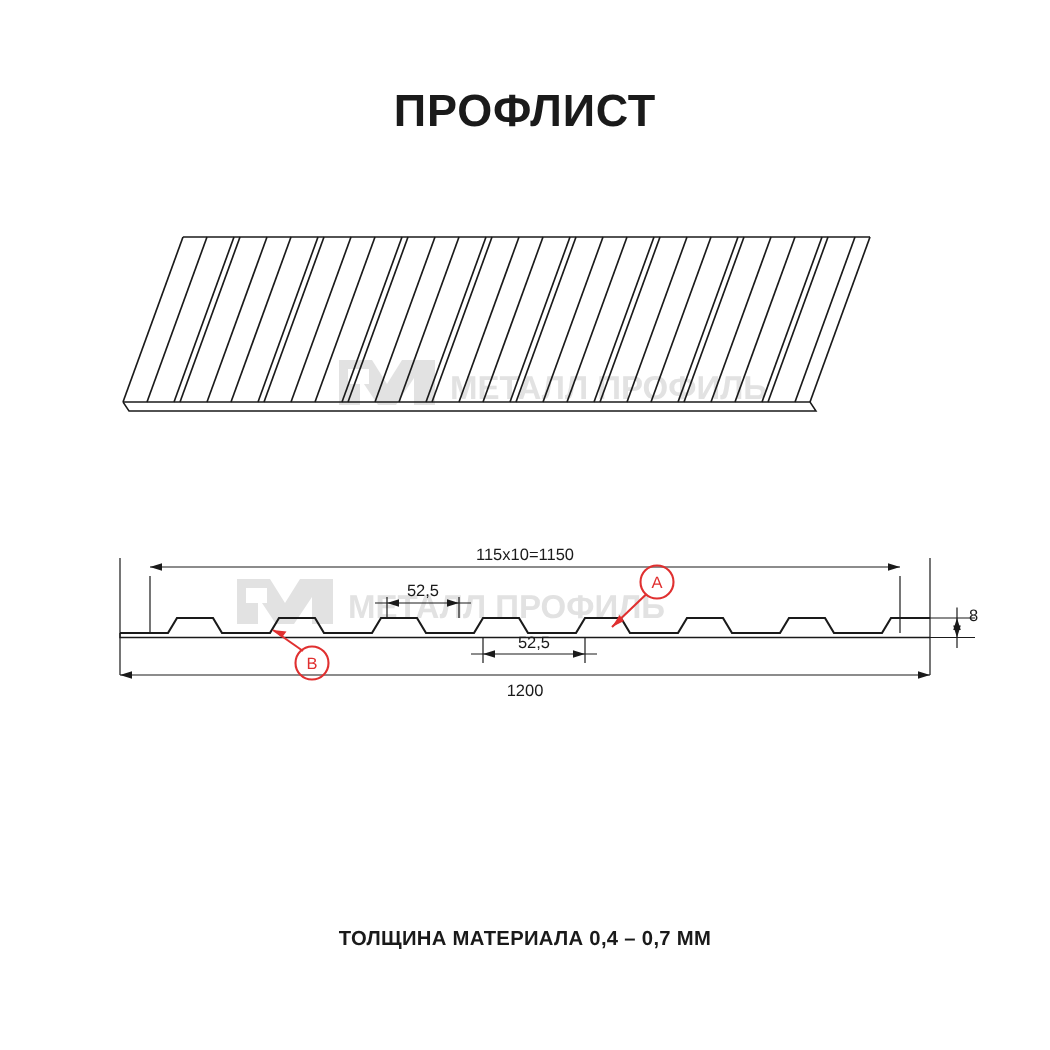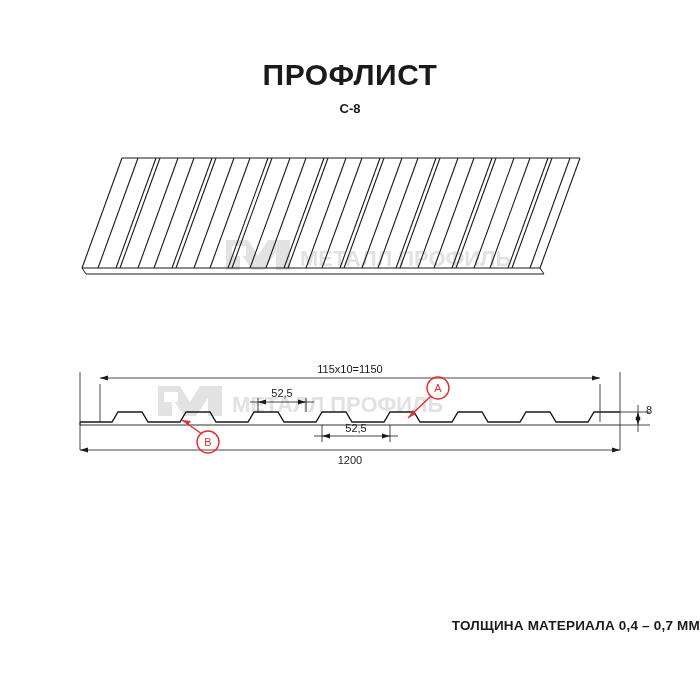--- a/index.html
+++ b/index.html
@@ -39,21 +39,21 @@
     text-align: center;
     font-size: 13px;
     font-weight: bold;
     color: #1a1a1a;
   }
   .footer-note {
     position: absolute;
     top: 618px;
     left: 0;
     width: 700px;
-    text-align: right;
+    text-align: center;
     font-size: 13.5px;
     font-weight: bold;
     letter-spacing: 0.2px;
     color: #1a1a1a;
   }
   .iso-view {
     position: absolute;
     top: 140px;
     left: 60px;
     width: 580px;
@@ -77,21 +77,20 @@
   text {
     font-family: "Liberation Sans", sans-serif;
   }
 </style>
 </head>
 <body>
 
 <div class="page">
 
   <div class="title">ПРОФЛИСТ</div>
-  <div class="subtitle">С-8</div>
 
   <div class="watermark wm1">
     <svg width="300" height="70" viewBox="0 0 300 70">
       <g fill="#e2e2e2">
         <path d="M8 48 L8 18 L30 18 L40 34 L50 18 L72 18 L72 48 L58 48 L58 30 L46 48 L34 48 L22 30 L22 48 Z"></path>
         <rect x="14" y="24" width="14" height="10" fill="#ffffff"></rect>
       </g>
       <text x="82" y="44" font-size="22" font-weight="bold" fill="#e2e2e2">МЕТАЛЛ ПРОФИЛЬ</text>
     </svg>
   </div>

